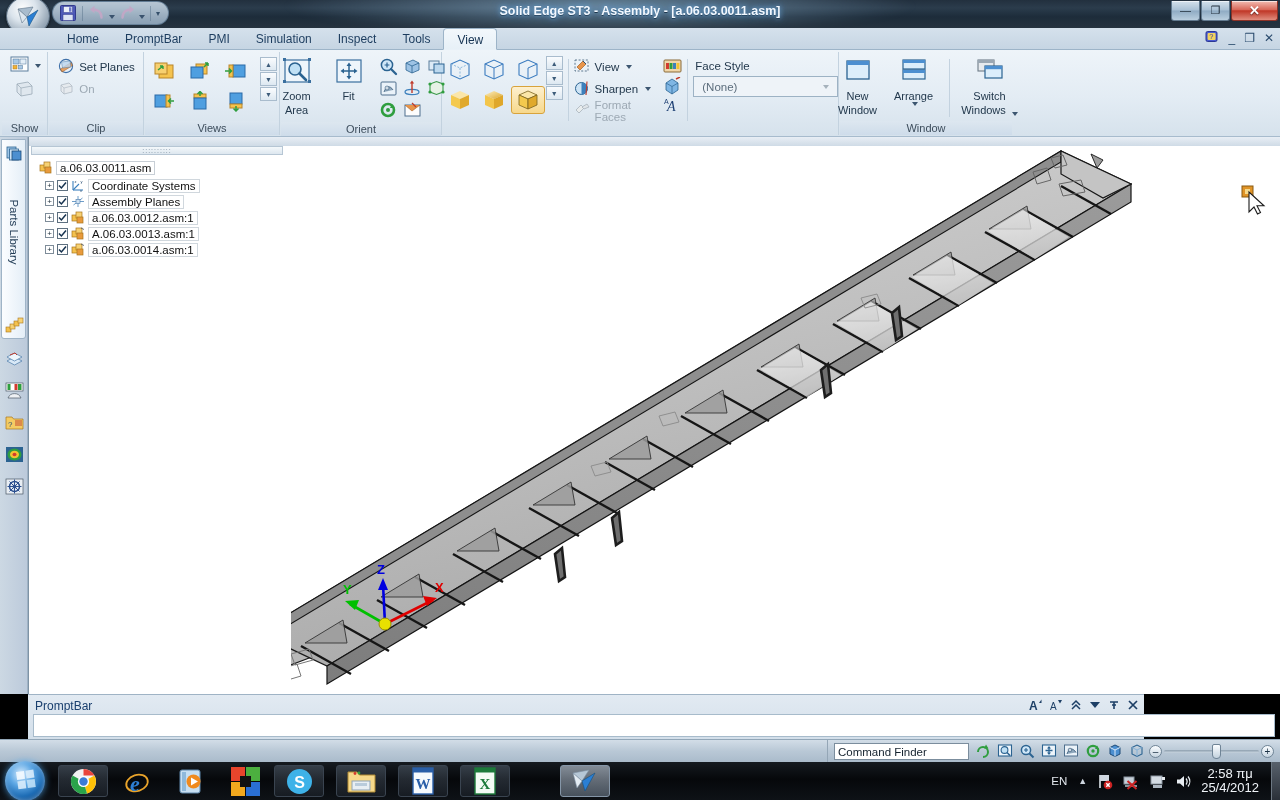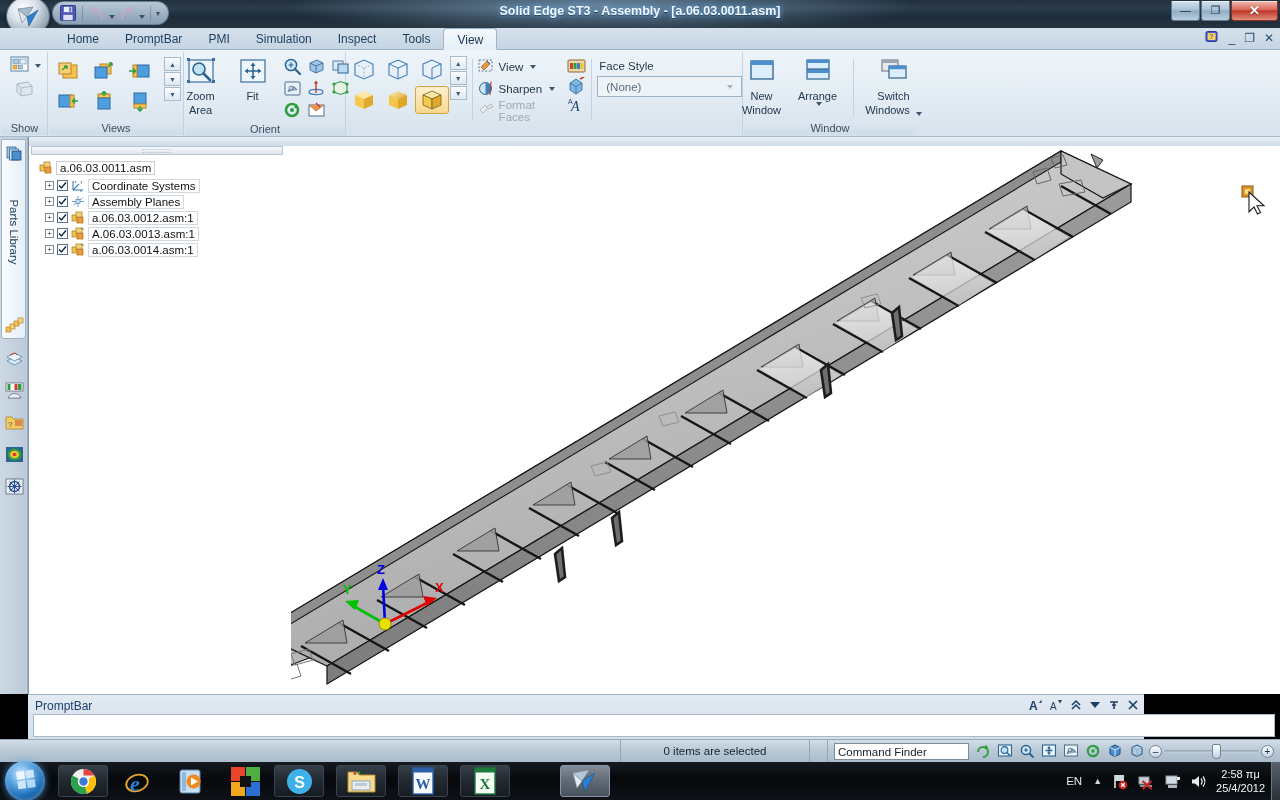--- a/index.html
+++ b/index.html
@@ -240,21 +240,21 @@
     position:absolute; top:3px; width:50px; height:32px; border:1px solid #3a4450; border-radius:3px;
     background: linear-gradient(180deg, rgba(90,103,118,.5), rgba(28,34,42,.65));
     display:flex; align-items:center; justify-content:center; cursor:pointer;
   }
   .tbtn.active { background: linear-gradient(180deg, rgba(200,212,226,.62), rgba(130,146,164,.5)); border-color:#8596a8;}
   .tbtn.nobox { border-color:transparent; background:transparent;}
   .tray { position:absolute; right:0; top:0; height:38px; display:flex; align-items:center; }
   .tray-lang { color:#e4e9ef; font-size:11.5px; margin-right:11px;}
   .tray-arrow { color:#cdd5de; font-size:9px; margin-right:10px; cursor:pointer;}
   .tray-ic { width:17px;height:17px; margin-right:9px; position:relative; cursor:pointer;}
-  .clock { color:#f0f4f8; font-size:11px; text-align:center; line-height:14px; margin-right:6px; cursor:pointer;}
+  .clock { color:#f0f4f8; font-size:13px; text-align:center; line-height:14px; margin-right:12px; cursor:pointer;}
   .showdesk { width:9px; height:38px; background: linear-gradient(180deg,#58616c,#2a3038); border-left:1px solid #6d7883;}
 </style>
 </head>
 <body>
 
 <div id="app">
 
   <div class="titlebar">
     <div class="glow"></div>
     <div class="title-text">Solid Edge ST3 - Assembly - [a.06.03.0011.asm]</div>
@@ -352,20 +352,45 @@
           <svg width="24" height="20" viewBox="0 0 24 20">
               <path d="M4 5 L15 3 L19 7 L19 15 L8 17 L4 13 Z" fill="#dfe7ee" stroke="#9aa9b6" stroke-width=".8"></path>
               <path d="M4 5 L8 9 L19 7" fill="none" stroke="#9aa9b6" stroke-width=".7"></path>
               <path d="M8 9 L8 17" stroke="#9aa9b6" stroke-width=".7"></path>
             </svg>
         </span>
       </div>
       <div class="grp-title">Show</div>
     </div>
 
+    <div class="grp" style="width:95px">
+      <div class="grp-body" style="flex-direction:column;align-items:flex-start;gap:1px;padding-left:6px">
+        <div class="smallrow">
+          <span class="si">
+            <svg width="17" height="17" viewBox="0 0 17 17">
+                <ellipse cx="8" cy="8" rx="6.6" ry="6.6" fill="none" stroke="#3d6fa8" stroke-width="1.1"></ellipse>
+                <path d="M2.5 11 L13 4.5 L14.5 7.5 L4 14 Z" fill="#e8954a" stroke="#a85f21" stroke-width=".7" opacity=".85"></path>
+                <path d="M3.5 4 L12 3 L13 9 L4.5 10 Z" fill="#bcd6ef" stroke="#4a7aa8" stroke-width=".6" opacity=".8"></path>
+              </svg>
+          </span>
+          <span>Set Planes</span>
+        </div>
+        <div class="smallrow dis">
+          <span class="si">
+            <svg width="17" height="17" viewBox="0 0 17 17">
+                <path d="M3 5 L11 3 L14 6 L14 12 L6 14 L3 11 Z" fill="#e6eaee" stroke="#b0bac4" stroke-width=".8"></path>
+                <path d="M3 5 L6 8 L14 6" fill="none" stroke="#b0bac4" stroke-width=".7"></path>
+                <path d="M6 8 L6 14" stroke="#b0bac4" stroke-width=".7"></path>
+              </svg>
+          </span>
+          <span>On</span>
+        </div>
+      </div>
+      <div class="grp-title">Clip</div>
+    </div>
 
     <div class="grp" style="width:135px">
       <div class="grp-body" style="align-items:flex-start;padding-top:5px">
         <div class="gallery">
           <div class="gcell">
             <svg width="24" height="21" viewBox="0 0 24 21">
                 <rect x="7" y="4" width="14" height="13" fill="#f5c34e" stroke="#b8852a"></rect>
                 <rect x="3" y="2" width="12" height="11" fill="#f7d070" stroke="#b8852a"></rect>
                 <path d="M6 9 L11 5 M11 5 L8 5 M11 5 L11 8" stroke="#2f9e3f" stroke-width="1.4" fill="none"></path>
               </svg>
@@ -994,21 +1019,20 @@
         <svg width="12" height="12" viewBox="0 0 12 12">
             <path d="M2 2 L10 10 M10 2 L2 10" stroke="#1d3f66" stroke-width="1.7"></path>
           </svg>
       </span>
     </div>
     <div class="pb-input"></div>
   </div>
 
   <div class="statusbar">
     <div class="sb-left"></div>
-    <div class="sb-sel">0 items are selected</div>
     <div class="sb-gap"></div>
     <div class="cmdfinder">Command Finder</div>
     <div class="sb-icons">
       <span class="sb-ic"><svg width="16" height="16" viewBox="0 0 16 16">
             <path d="M3 9 A5 5 0 1 1 8 14" fill="none" stroke="#2f9e3f" stroke-width="2"></path>
             <path d="M11 1.5 L13.5 5.5 L9 5.5 Z" fill="#2f9e3f"></path>
           </svg></span>
       <span class="sb-ic"><svg width="16" height="16" viewBox="0 0 16 16">
             <rect x="1.5" y="2" width="13" height="11" fill="#eef5fb" stroke="#2b6391" stroke-width="1.1"></rect>
             <circle cx="7.5" cy="7" r="3.4" fill="#bfe0f5" stroke="#2b6391" stroke-width="1.1"></circle>

